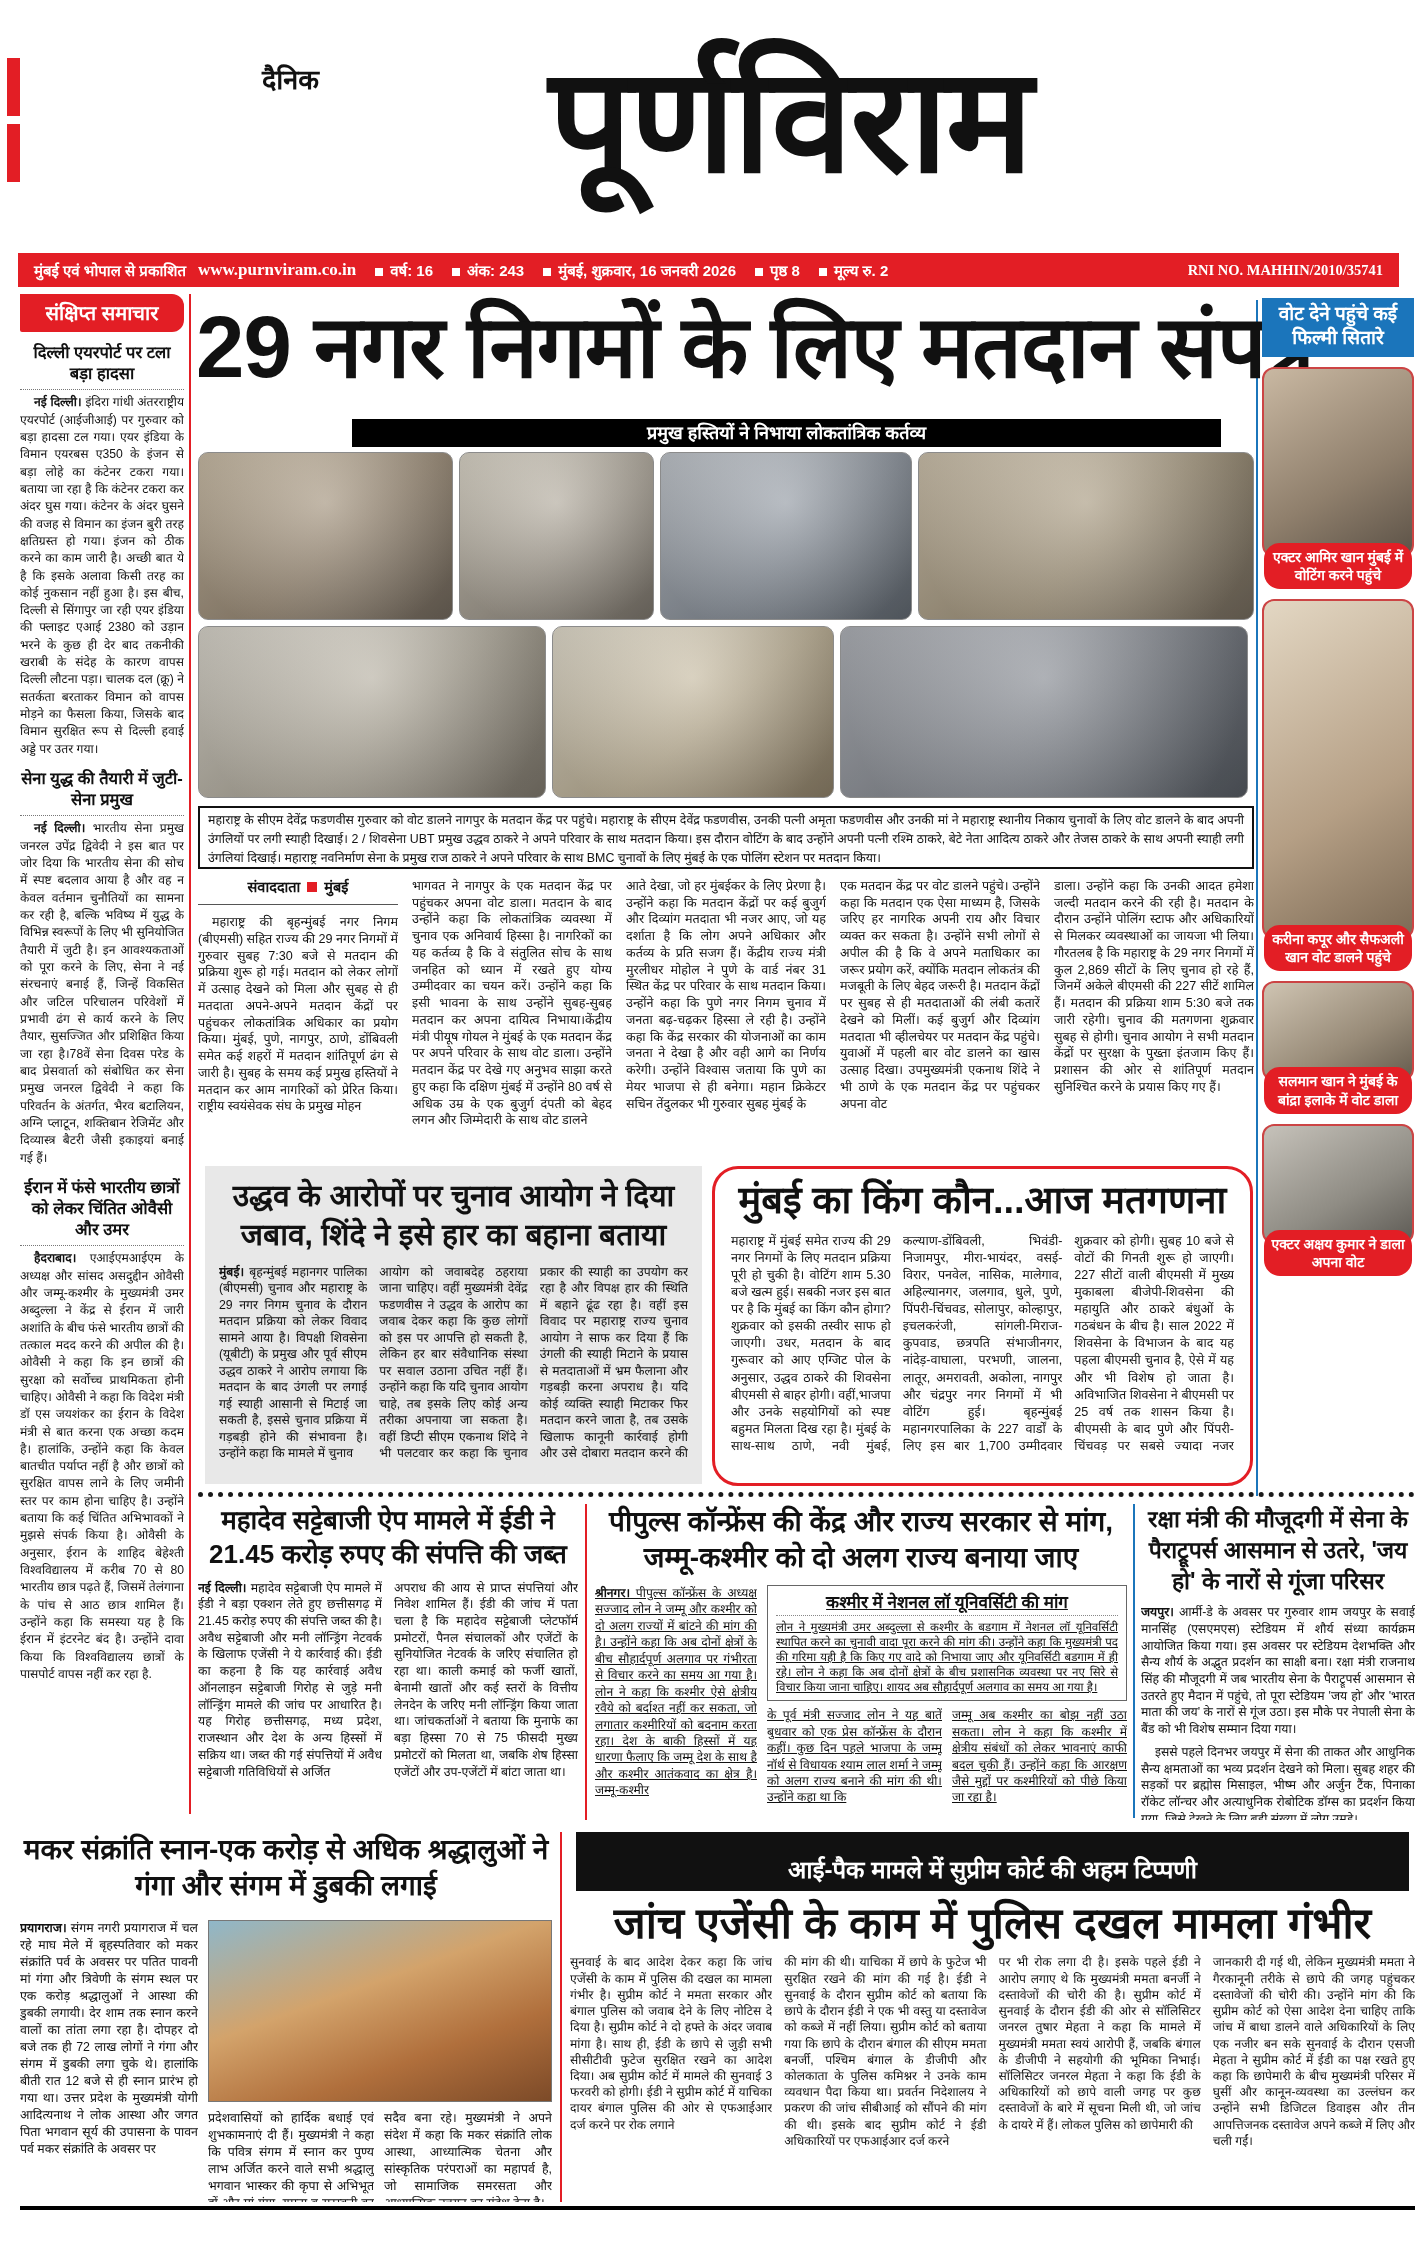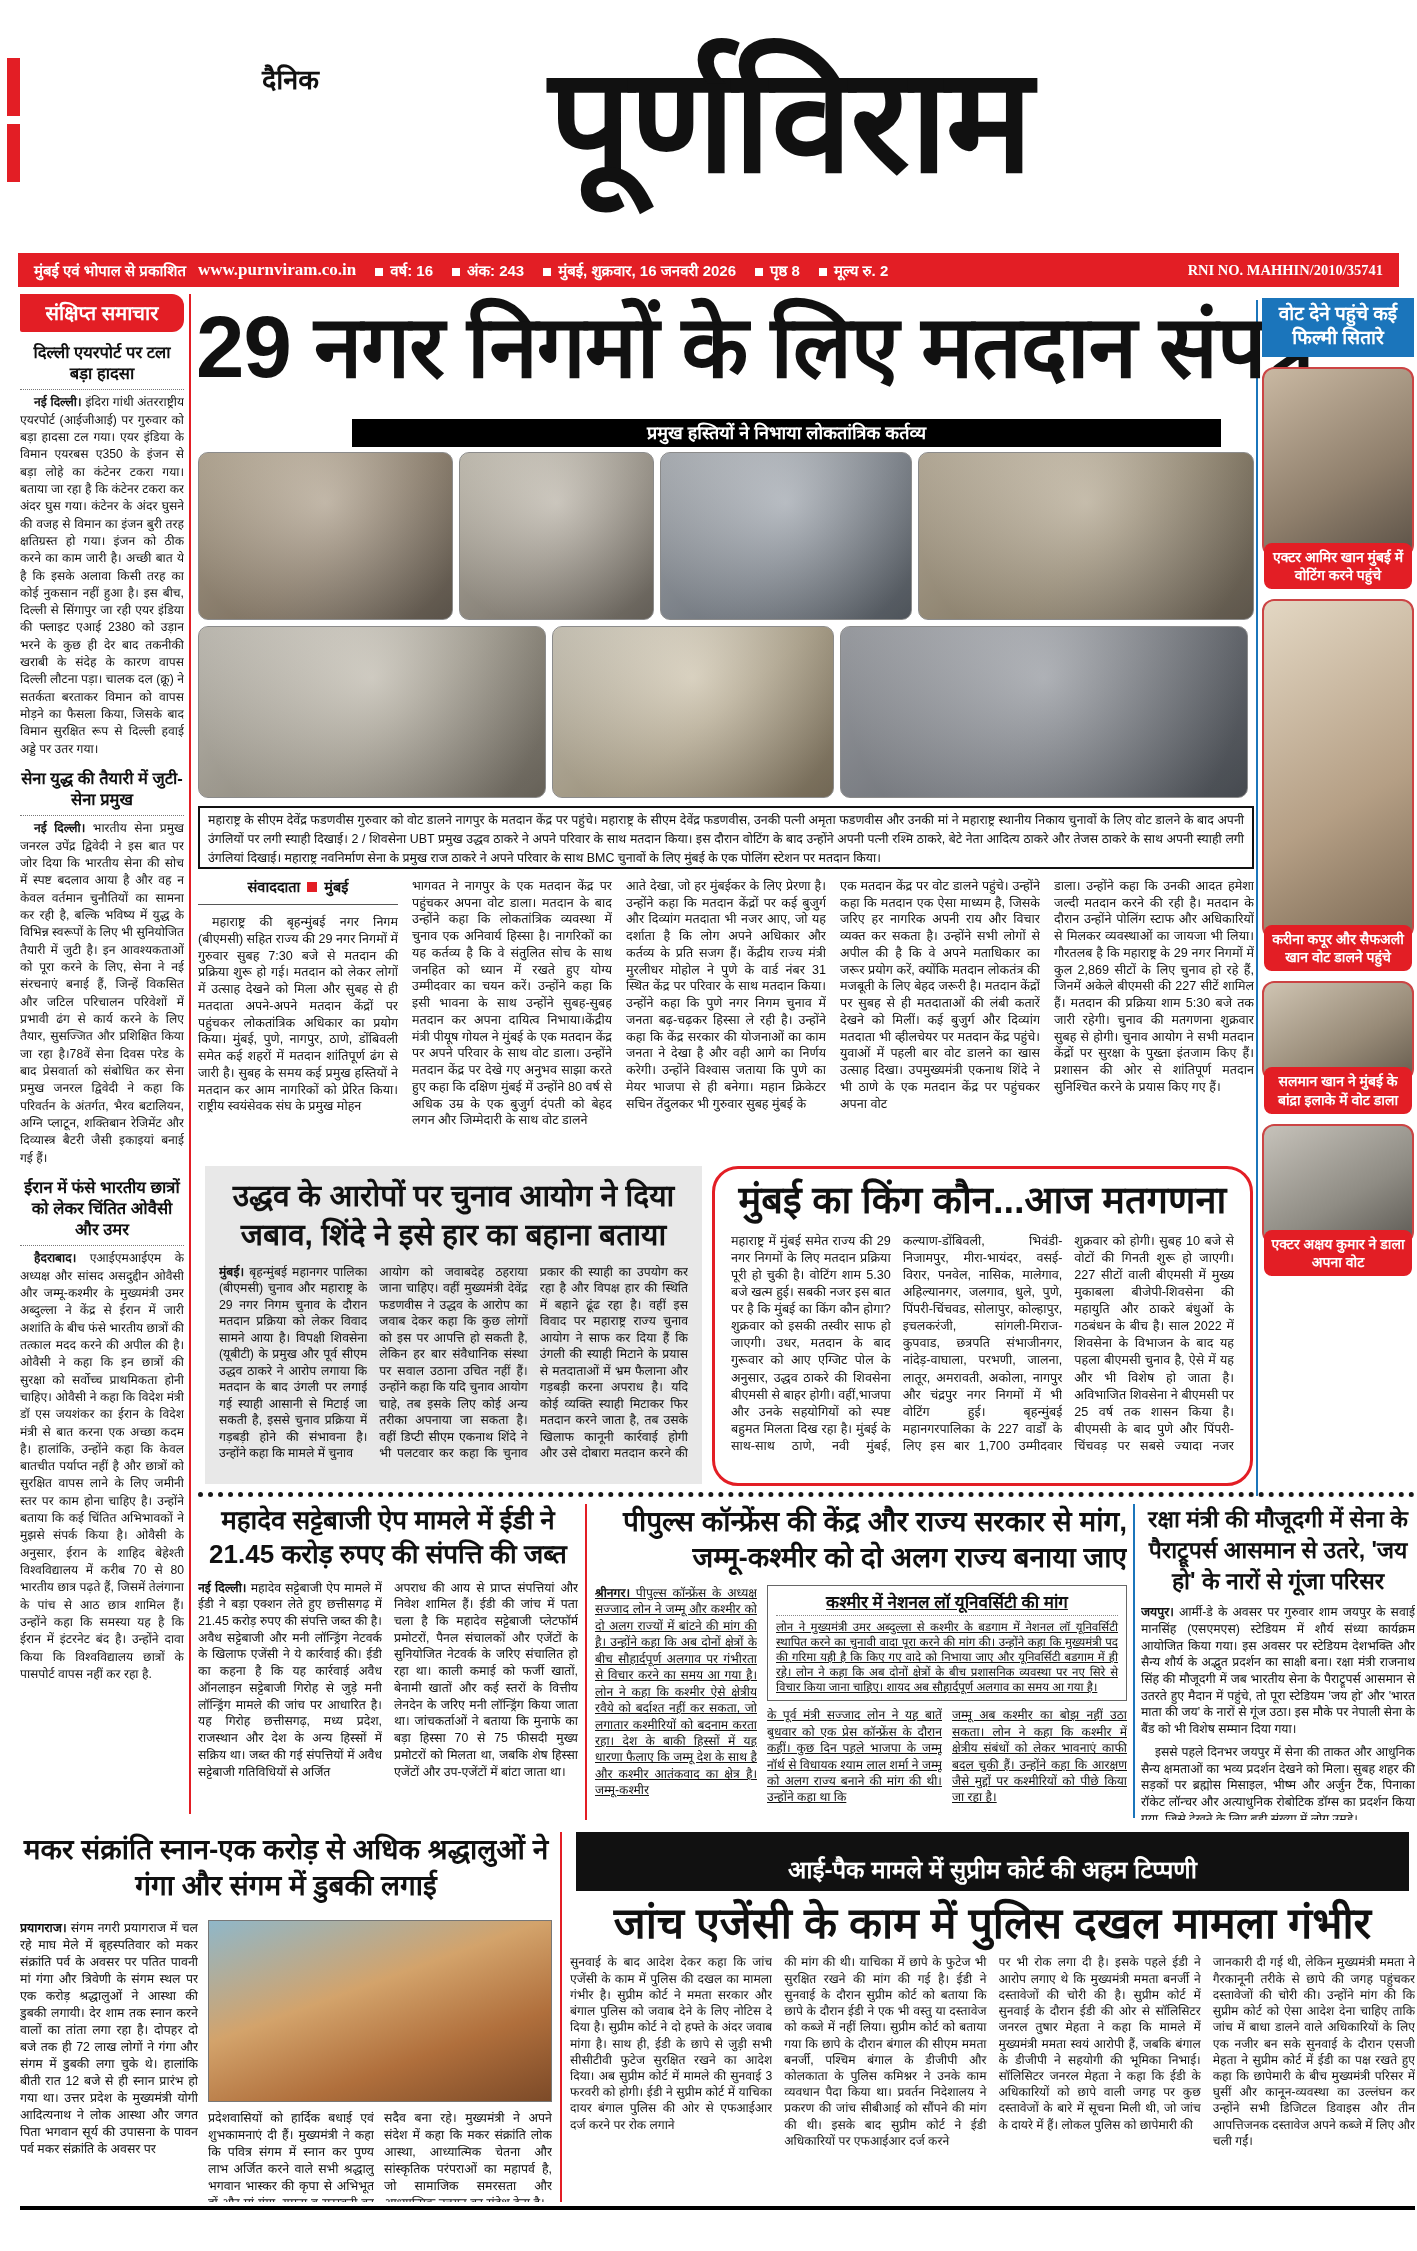--- a/index.html
+++ b/index.html
@@ -80,21 +80,21 @@
 
   .dotsep { position:absolute; left:198px; top:1492px; width:1217px; border-top:5px dotted #1a1a1a; }
 
   
   .mahadev { position:absolute; left:198px; top:1504px; width:380px; height:316px; overflow:hidden; }
   .mahadev h2 { font-size:26px; font-weight:900; text-align:center; line-height:1.3; margin-bottom:8px; }
   .mahadev .cols { display:flex; gap:12px; height:228px; }
   .mahadev .cols > div { flex:1; font-size:12.3px; line-height:1.36; text-align:justify; overflow:hidden; }
 
   .peoples { position:absolute; left:595px; top:1504px; width:532px; height:316px; overflow:hidden; }
-  .peoples h2 { font-size:28px; font-weight:900; text-align:right; line-height:1.3; margin-bottom:8px; }
+  .peoples h2 { font-size:28px; font-weight:900; text-align:center; line-height:1.3; margin-bottom:8px; }
   .peoples-body { display:flex; gap:10px; height:226px;text-decoration:underline; }
   .peoples-c1 { width:162px; font-size:12.2px; line-height:1.35; text-align:justify; overflow:hidden; }
   .peoples-right { flex:1; display:flex; flex-direction:column; }
   .kbox { border:1.5px solid #666; padding:4px 8px 6px; margin-bottom:6px; }
   .kbox h4 { font-size:17px; font-weight:bold; text-align:center; border-bottom:1px dotted #888; padding-bottom:2px; margin-bottom:3px; }
   .kbox p { font-size:11.6px; line-height:1.3; text-align:justify; }
   .pcols { display:flex; gap:10px; flex:1; overflow:hidden; }
   .pcols div { flex:1; font-size:12.2px; line-height:1.35; text-align:justify; overflow:hidden; }
 
   .defence { position:absolute; left:1141px; top:1504px; width:274px; height:316px; overflow:hidden; }
@@ -126,21 +126,21 @@
   .celebs { position:absolute; left:1262px; top:298px; width:152px; }
   .celebs-head { background:#1b75bb; color:#fff; font-weight:bold; font-size:19px; text-align:center; line-height:1.28; padding:4px 2px 6px; }
   .celeb { margin-top:10px; }
   .celeb-photo { border-radius:12px; border:2px solid #c44; }
   .cp1 { height:190px; background:linear-gradient(150deg,#c9b8a2,#8f7f6c 60%,#5c5247); }
   .cp2 { height:340px; background:linear-gradient(150deg,#e3d7c3,#b59f85 60%,#7c6a55); }
   .cp3 { height:100px; background:linear-gradient(150deg,#cfc4b2,#988b78 60%,#665c4e); }
   .cp4 { height:150px; background:linear-gradient(150deg,#e9e4da,#bab2a4 60%,#857c6e); }
   .cp5 { height:120px; background:linear-gradient(150deg,#c6c2ba,#8f8c84 60%,#5e5b55); }
   .celeb-cap { position:relative; margin:-14px 2px 0; background:#e31e25; color:#fff; font-size:14px; font-weight:bold;
-               text-align:center; line-height:1.3; border-radius:8px; padding:5px 6px; }
+               text-align:center; line-height:1.3; border-radius:16px; padding:5px 6px; }
 </style>
 </head>
 <body>
 
 <div id="page">
 
   <div class="regmark m1"></div>
   <div class="regmark m2"></div>
 
   <div class="masthead-daily">दैनिक</div>

